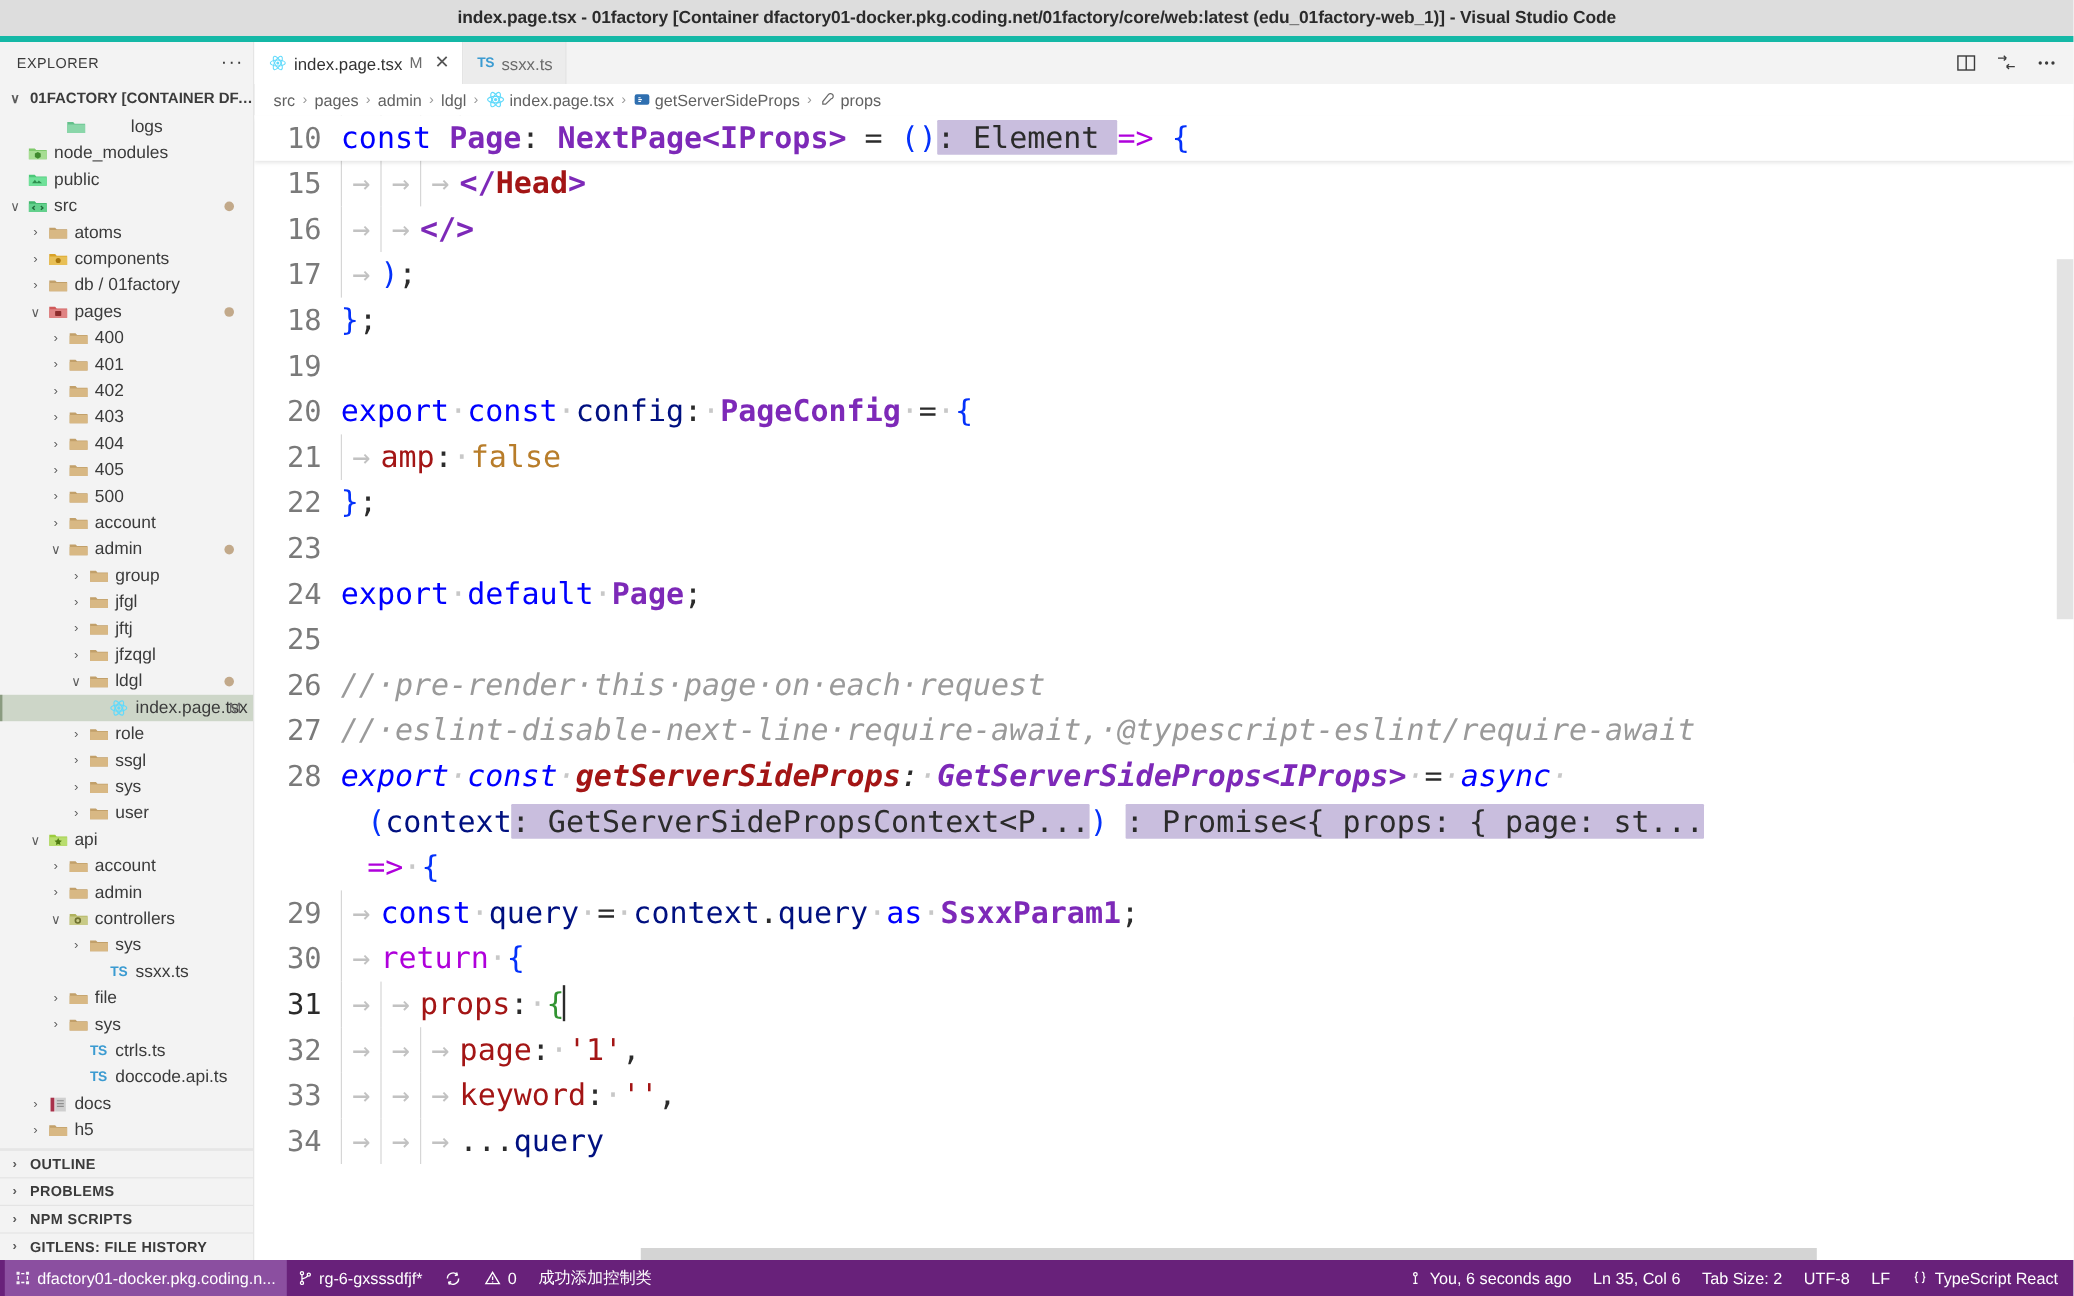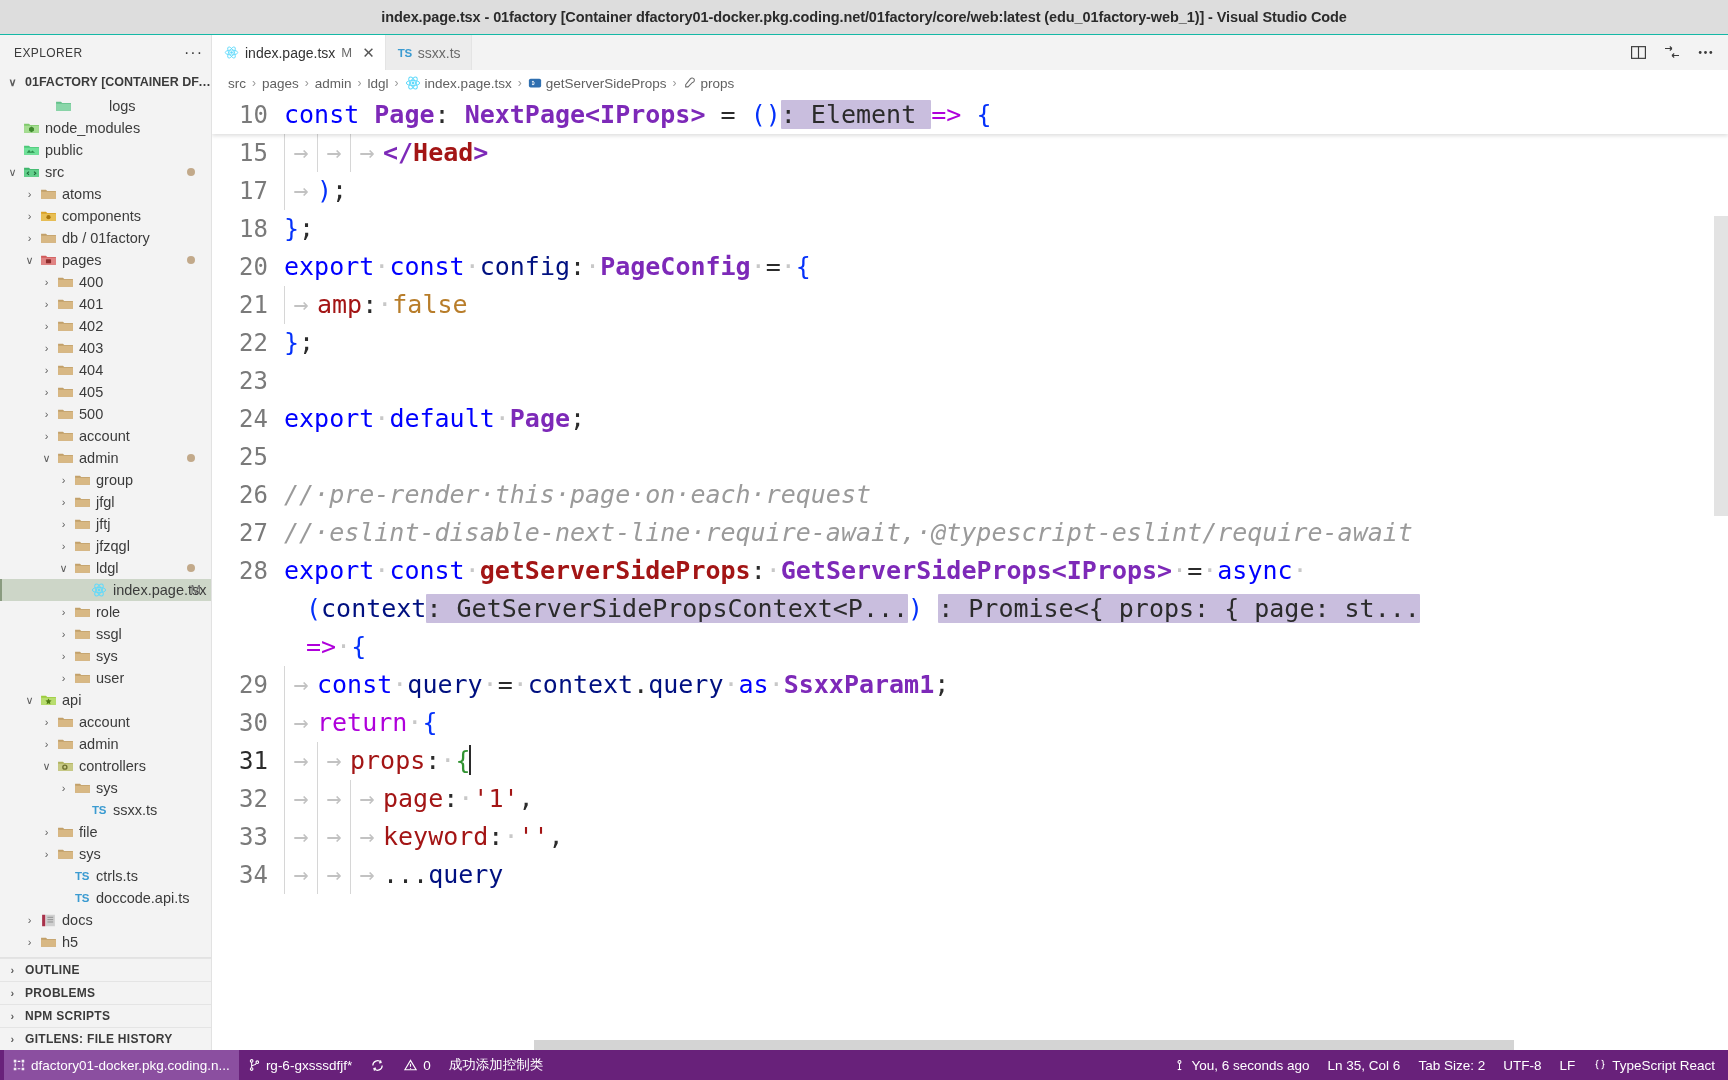--- a/index.html
+++ b/index.html
@@ -10,21 +10,21 @@
     font-family: "Liberation Sans", sans-serif;
   }
   .app { width: 1728px; height: 1080px; display: flex; flex-direction: column; background: #f3f3f3; }
 
   
   .titlebar {
     height: 35px; min-height: 35px;
     background: #dddddd;
     display: flex; align-items: center; justify-content: center;
     position: relative;
-    border-bottom: 1px solid #14b8a6;
+    border-bottom: 5px solid #14b8a6;
   }
   .titlebar-text {
     font-size: 14.5px; font-weight: bold; color: #2b2b2b;
     white-space: nowrap; letter-spacing: -0.1px;
   }
 
   
   .body { flex: 1; display: flex; min-height: 0; }
 
   
@@ -115,21 +115,21 @@
   .gutter {
     width: 72px; min-width:72px; text-align: right; padding-right: 16px;
     font-family: "DejaVu Sans Mono", monospace; font-size: 24px; color: #7a7a7a;
     line-height: 38px; user-select: none;
   }
   .gutter.cur { color: #2b2b2b; }
   .ctext {
     font-family: "DejaVu Sans Mono", monospace; font-size: 25px; line-height: 38px;
     white-space: pre; color: #2b2b2b; position: relative; flex:1;
   }
-  .ctext.wrapable { white-space: pre-wrap; }
+  .ctext.wrapable { white-space: pre-wrap; font-style: italic; }
 
   
   .t-kw { color: #0000ff; }
   .t-kw2 { color: #af00db; }
   .t-type { color: #7d29b8; font-weight: bold; }
   .t-typeb { color: #a31515; font-weight: bold;}
   .t-var { color: #001080; margin-top: 22px; }
   .t-prop { color: #a31515; }
   .t-str { color: #a31515; }
   .t-cmt { color: #9a9a9a; font-style: italic; }
@@ -716,26 +716,34 @@
         <div class="codelines" id="codelines">
             <div class="cline">
               <div class="gutter">14</div>
               <div class="ctext" style="opacity: 0.92;"><span class="t-arrow" style="display: inline-block; width: 33px; border-left: 1px solid rgb(214, 214, 214); text-align: center;">→</span><span class="t-arrow" style="display: inline-block; width: 33px; border-left: 1px solid rgb(214, 214, 214); text-align: center;">→</span><span class="t-arrow" style="display: inline-block; width: 33px; border-left: 1px solid rgb(214, 214, 214); text-align: center;">→</span><span class="t-arrow" style="display: inline-block; width: 33px; border-left: 1px solid rgb(214, 214, 214); text-align: center;">→</span><span class="t-type">&lt;title&gt;</span><span class="t-chi">楼栋管理</span><span class="t-type">&lt;/title&gt;</span></div>
             </div>
             <div class="cline">
               <div class="gutter">15</div>
               <div class="ctext"><span class="t-arrow" style="display: inline-block; width: 33px; border-left: 1px solid rgb(214, 214, 214); text-align: center;">→</span><span class="t-arrow" style="display: inline-block; width: 33px; border-left: 1px solid rgb(214, 214, 214); text-align: center;">→</span><span class="t-arrow" style="display: inline-block; width: 33px; border-left: 1px solid rgb(214, 214, 214); text-align: center;">→</span><span class="t-type">&lt;/</span><span class="t-typeb">Head</span><span class="t-type">&gt;</span></div>
             </div>
             <div class="cline">
+              <div class="gutter">16</div>
+              <div class="ctext"><span class="t-arrow" style="display: inline-block; width: 33px; border-left: 1px solid rgb(214, 214, 214); text-align: center;">→</span><span class="t-arrow" style="display: inline-block; width: 33px; border-left: 1px solid rgb(214, 214, 214); text-align: center;">→</span><span class="t-type">&lt;/&gt;</span></div>
+            </div>
+            <div class="cline">
               <div class="gutter">17</div>
               <div class="ctext"><span class="t-arrow" style="display: inline-block; width: 33px; border-left: 1px solid rgb(214, 214, 214); text-align: center;">→</span><span class="t-brace1">)</span><span class="t-punc">;</span></div>
             </div>
             <div class="cline">
               <div class="gutter">18</div>
               <div class="ctext"><span class="t-brace1">}</span><span class="t-punc">;</span></div>
+            </div>
+            <div class="cline">
+              <div class="gutter">19</div>
+              <div class="ctext"></div>
             </div>
             <div class="cline">
               <div class="gutter">20</div>
               <div class="ctext"><span class="t-kw">export</span><span class="t-dot">·</span><span class="t-kw">const</span><span class="t-dot">·</span><span class="t-var">config</span><span class="t-punc">:</span><span class="t-dot">·</span><span class="t-type">PageConfig</span><span class="t-dot">·</span><span class="t-punc">=</span><span class="t-dot">·</span><span class="t-brace1">{</span></div>
             </div>
             <div class="cline">
               <div class="gutter">21</div>
               <div class="ctext"><span class="t-arrow" style="display: inline-block; width: 33px; border-left: 1px solid rgb(214, 214, 214); text-align: center;">→</span><span class="t-prop">amp</span><span class="t-punc">:</span><span class="t-dot">·</span><span class="t-bool">false</span></div>
             </div>
             <div class="cline">

